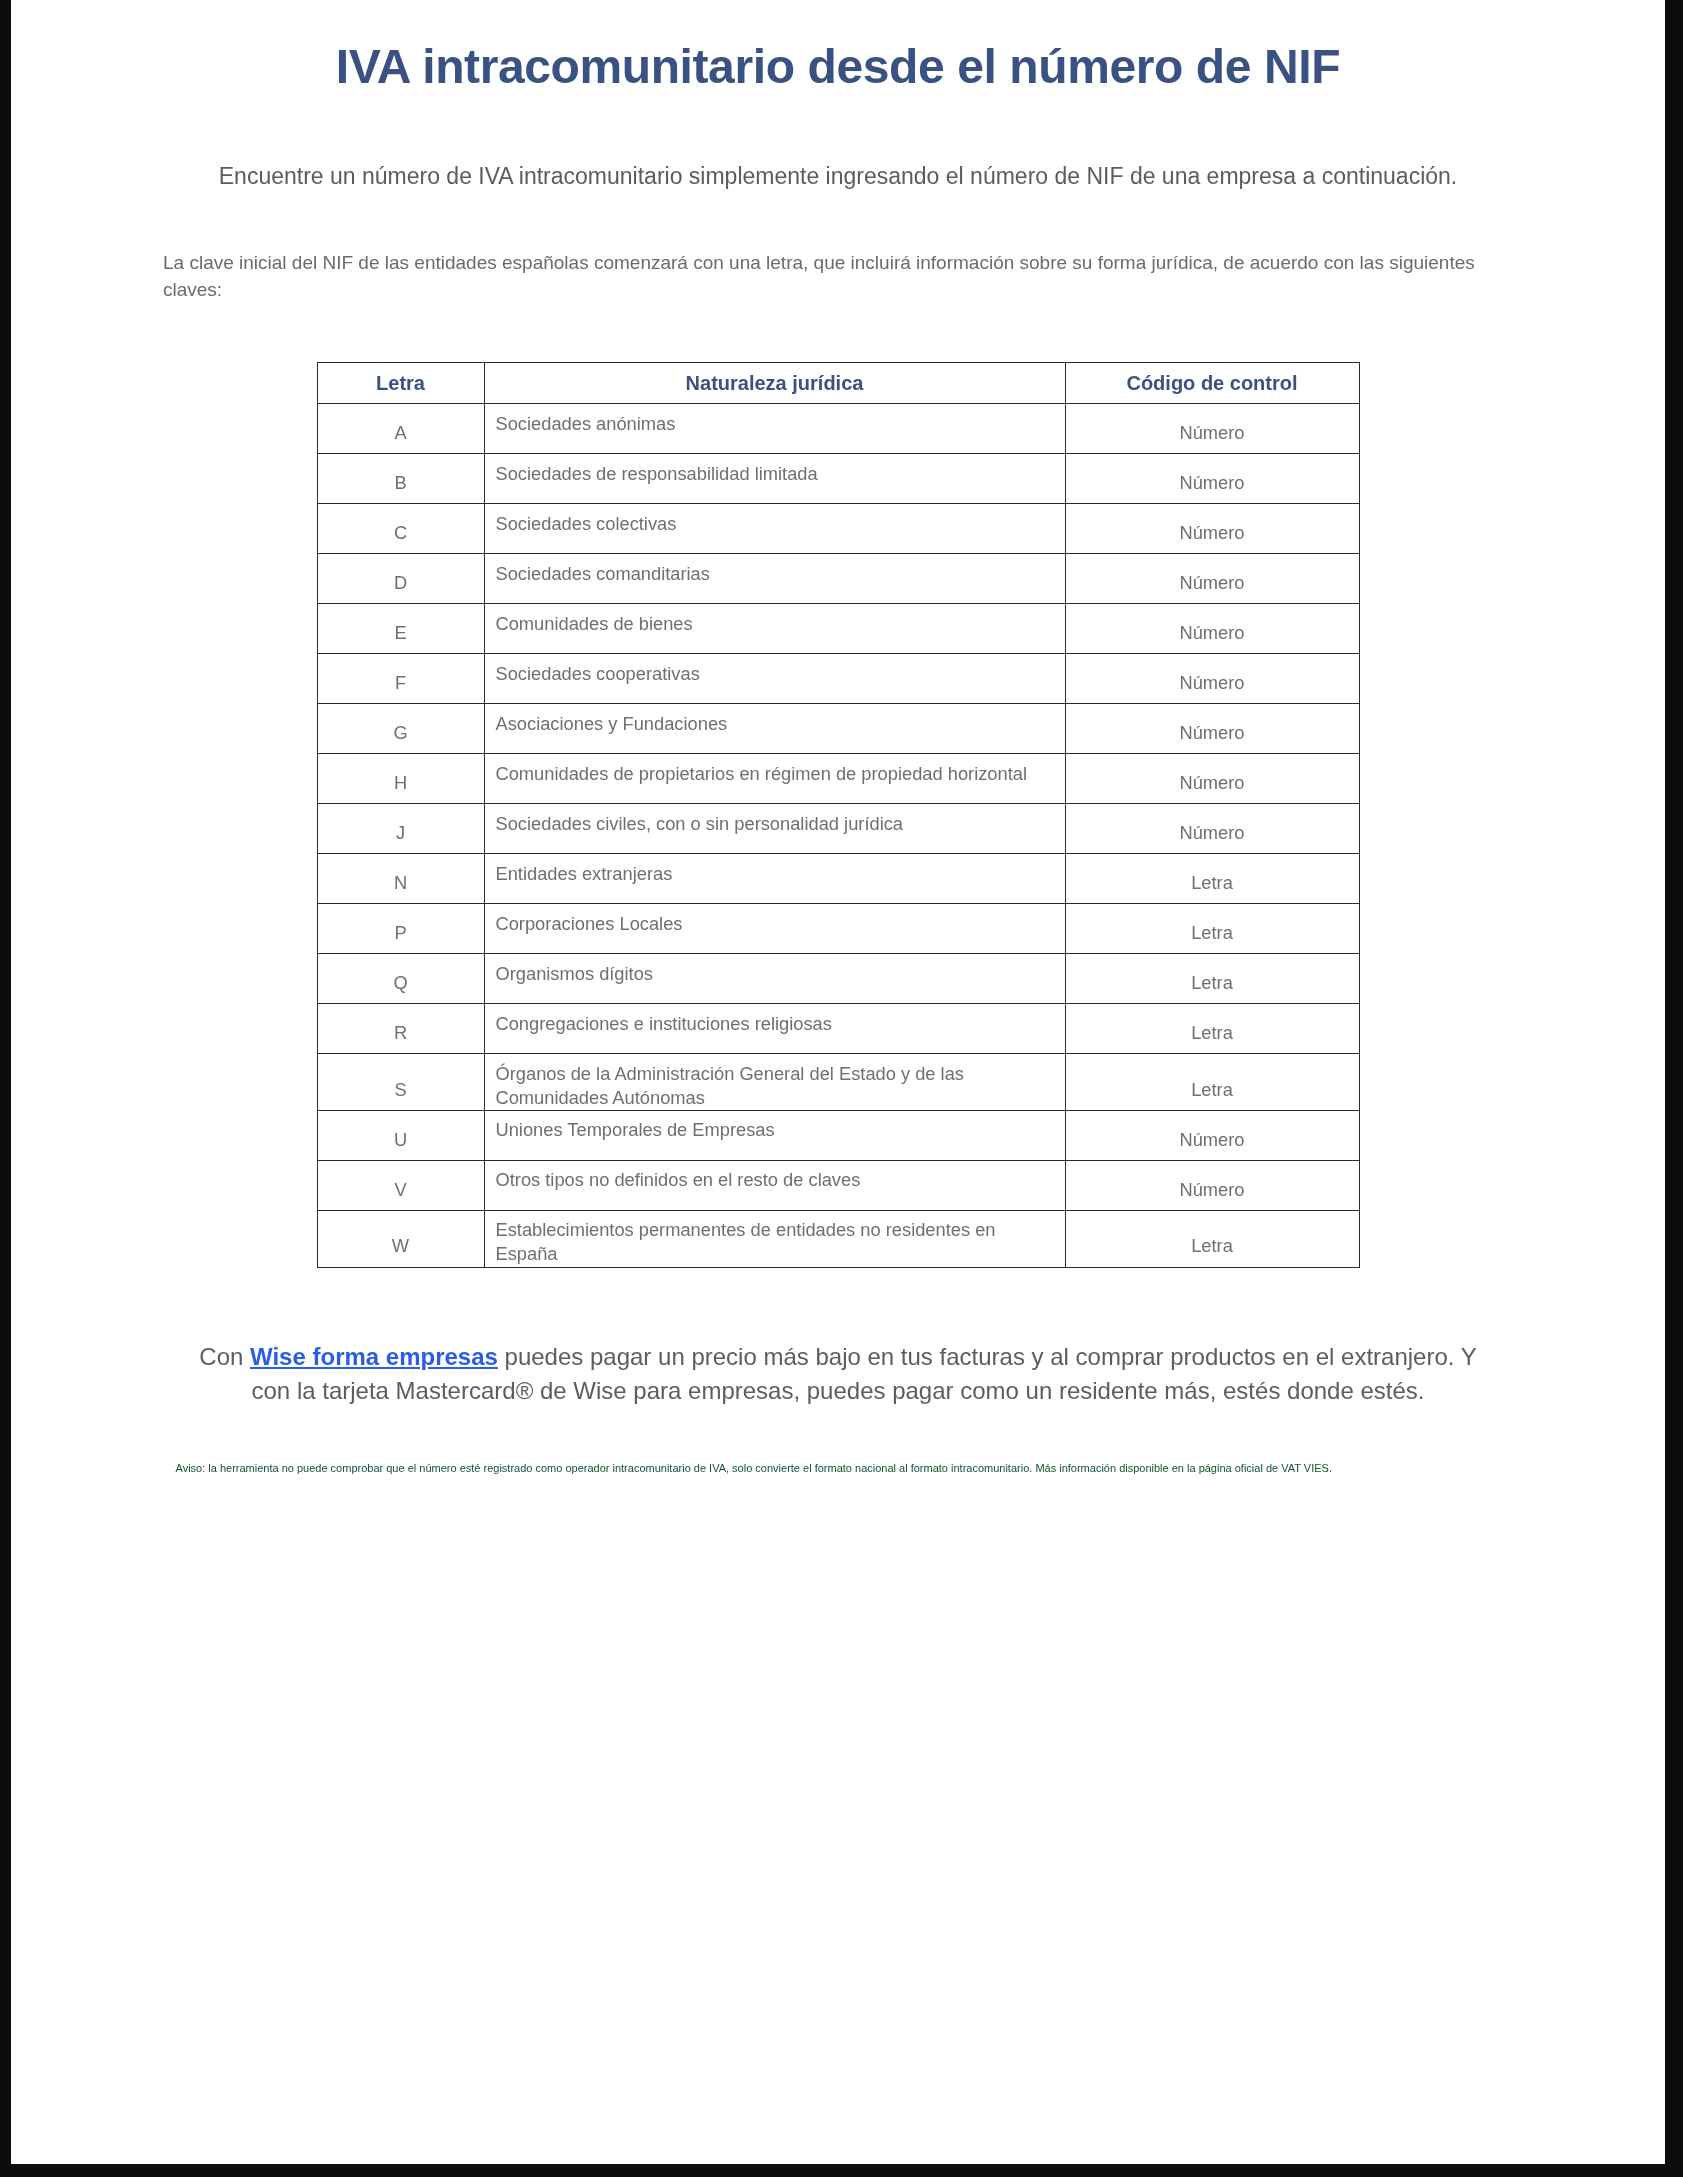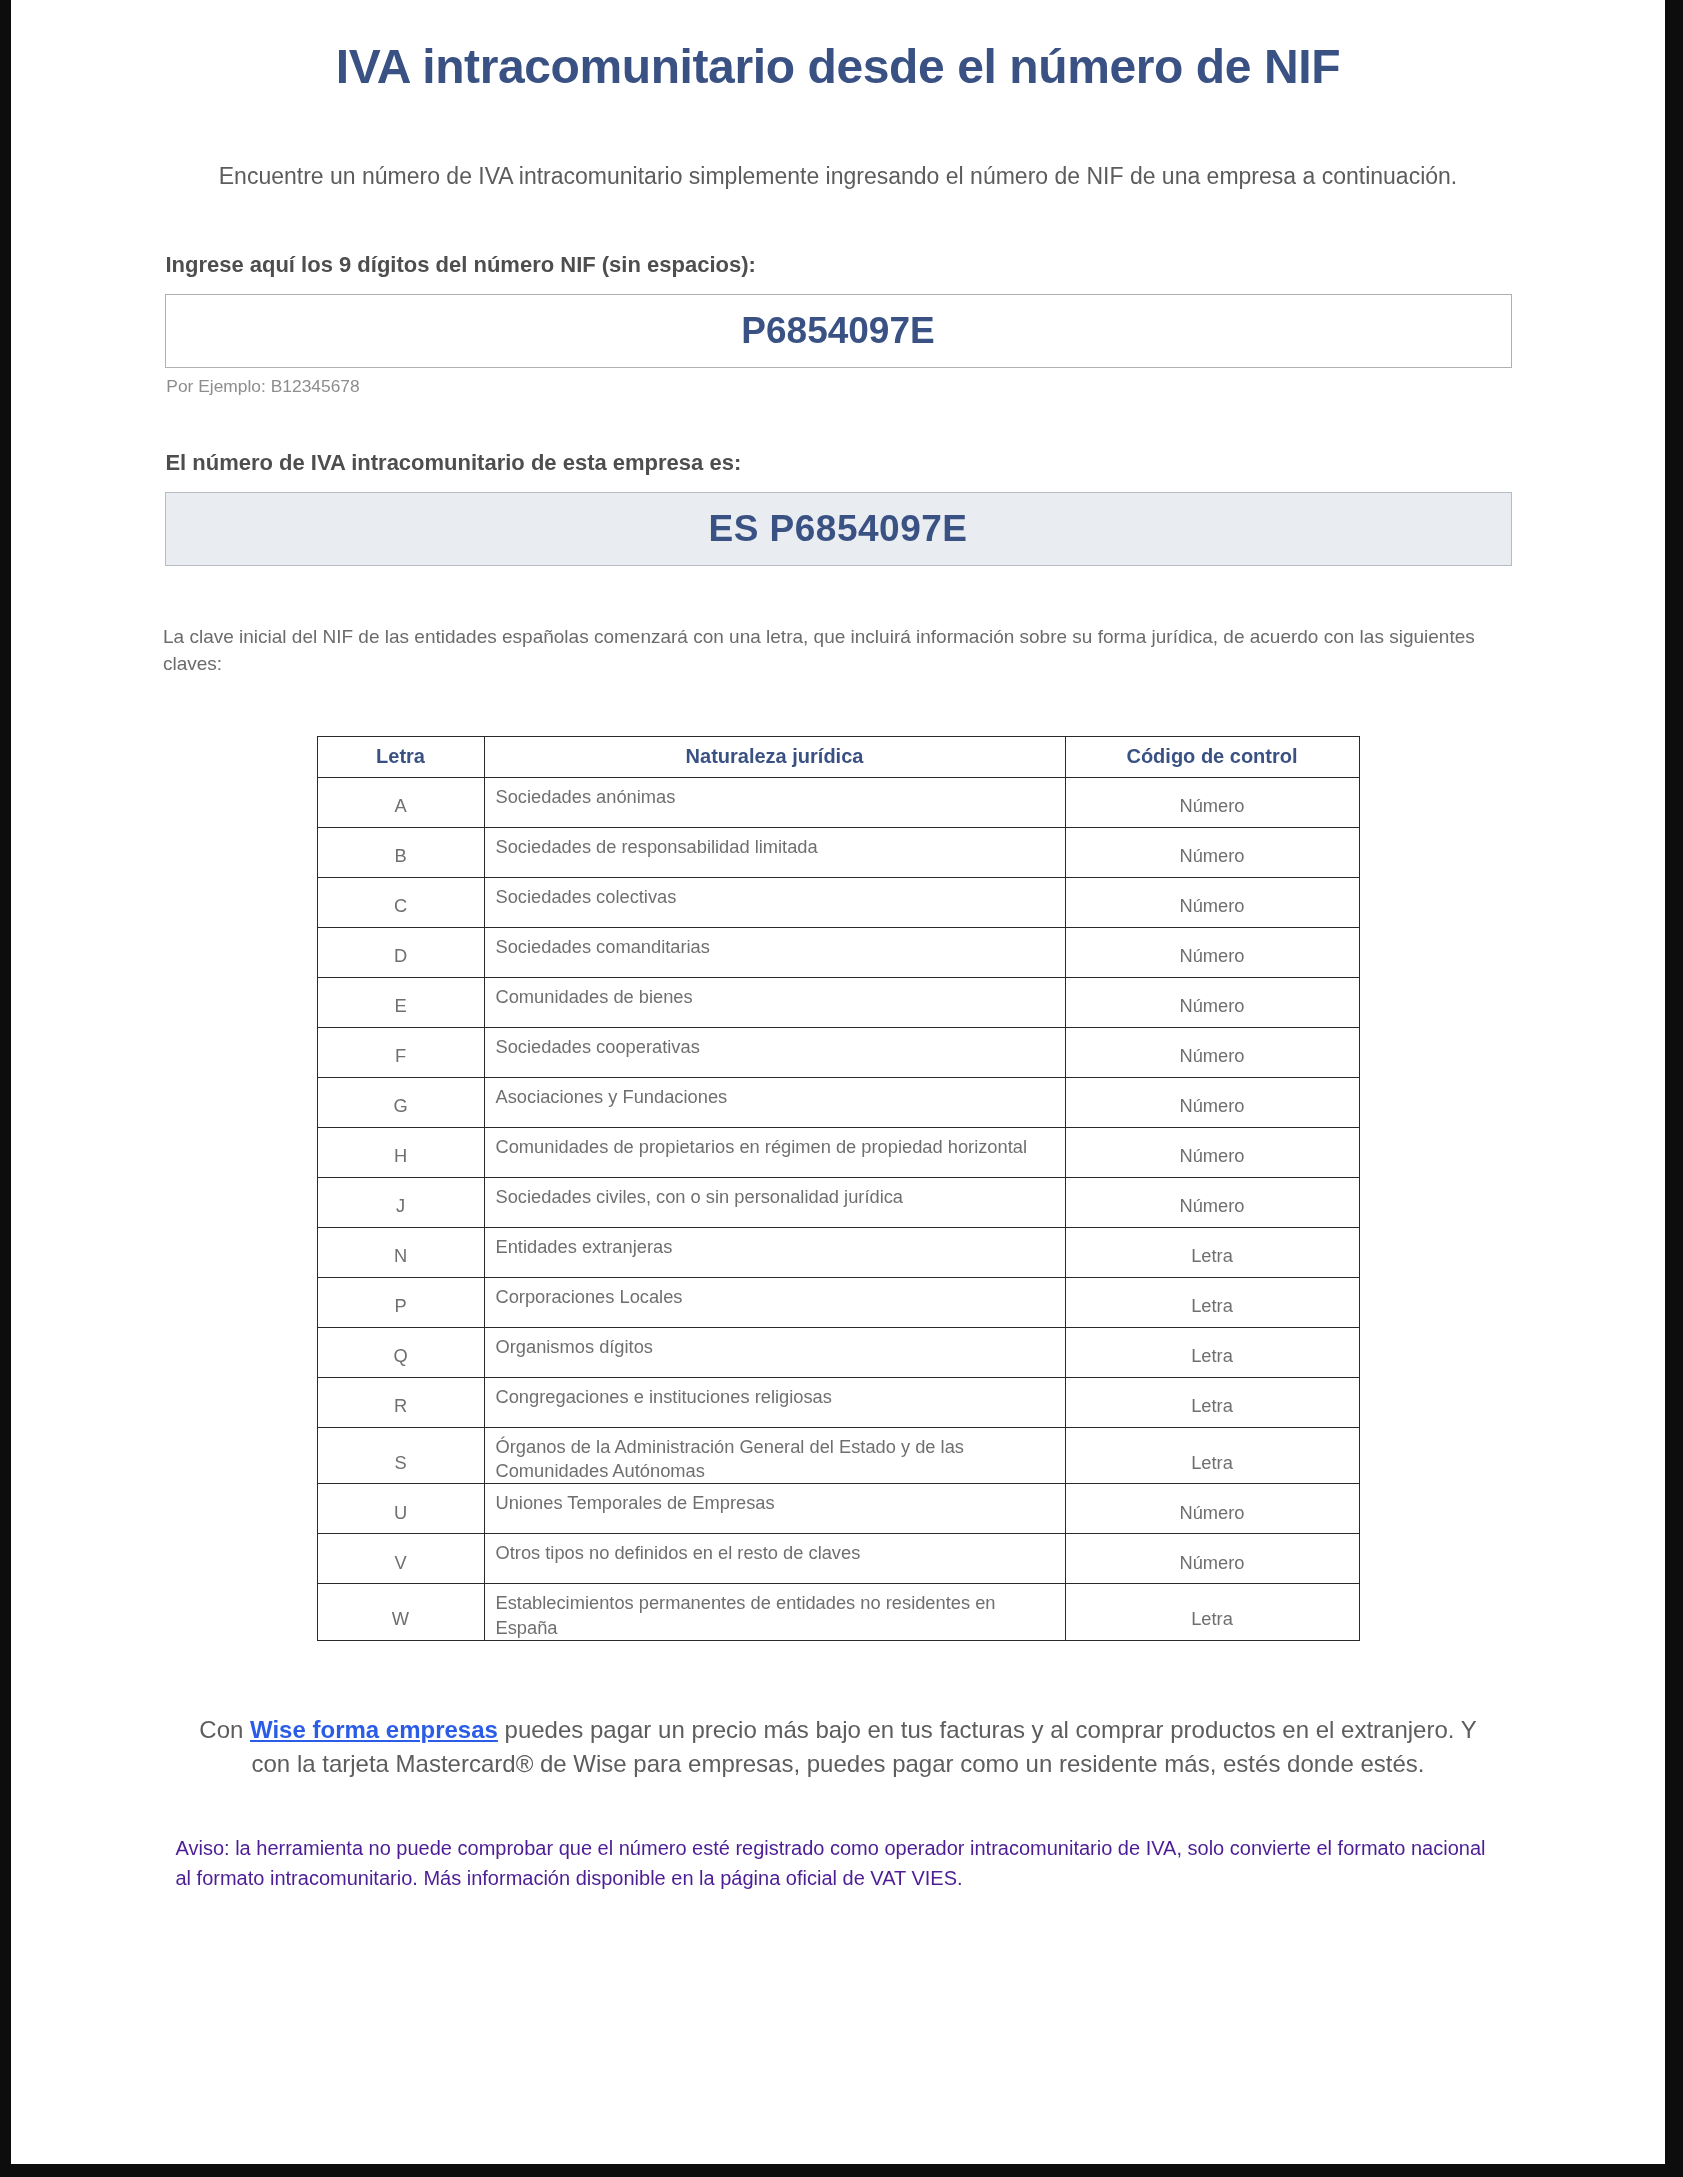--- a/index.html
+++ b/index.html
@@ -200,49 +200,37 @@
     color: #2a5ce6;
     font-weight: bold;
     text-decoration: underline;
   }
 
   
   .disclaimer {
     margin: 0 auto;
     width: 1325px;
     padding-top: 51px;
-    color: #4c1d95;
-    font-size: 20px;
+    color: #14532d;
+    font-size: 11px;
     line-height: 1.5;
     text-align: left;
   }
 </style>
 </head>
 <body>
 
 <div class="page-frame">
   <div class="page-sheet">
     <div class="content">
 
       <h1 class="page-title">IVA intracomunitario desde el número de NIF</h1>
 
       <p class="intro">Encuentre un número de IVA intracomunitario simplemente ingresando el número de NIF de una empresa a continuación.</p>
 
-      <div class="form-block">
-
-        <div class="field-label">Ingrese aquí los 9 dígitos del número NIF (sin espacios):</div>
-
-        <input class="nif-input" type="text" value="P6854097E" style="">
-
-        <div class="hint">Por Ejemplo: B12345678</div>
-
-        <div class="result-label">El número de IVA intracomunitario de esta empresa es:</div>
-
-        <div class="result-box">ES P6854097E</div>
-      </div>
 
       <p class="explain">La clave inicial del NIF de las entidades españolas comenzará con una letra, que incluirá información sobre su forma jurídica, de acuerdo con las siguientes claves:</p>
 
       <div class="table-wrap">
         <table class="nif-table">
           <colgroup>
             <col class="col-letra">
             <col class="col-nat">
             <col class="col-cod">
           </colgroup>

